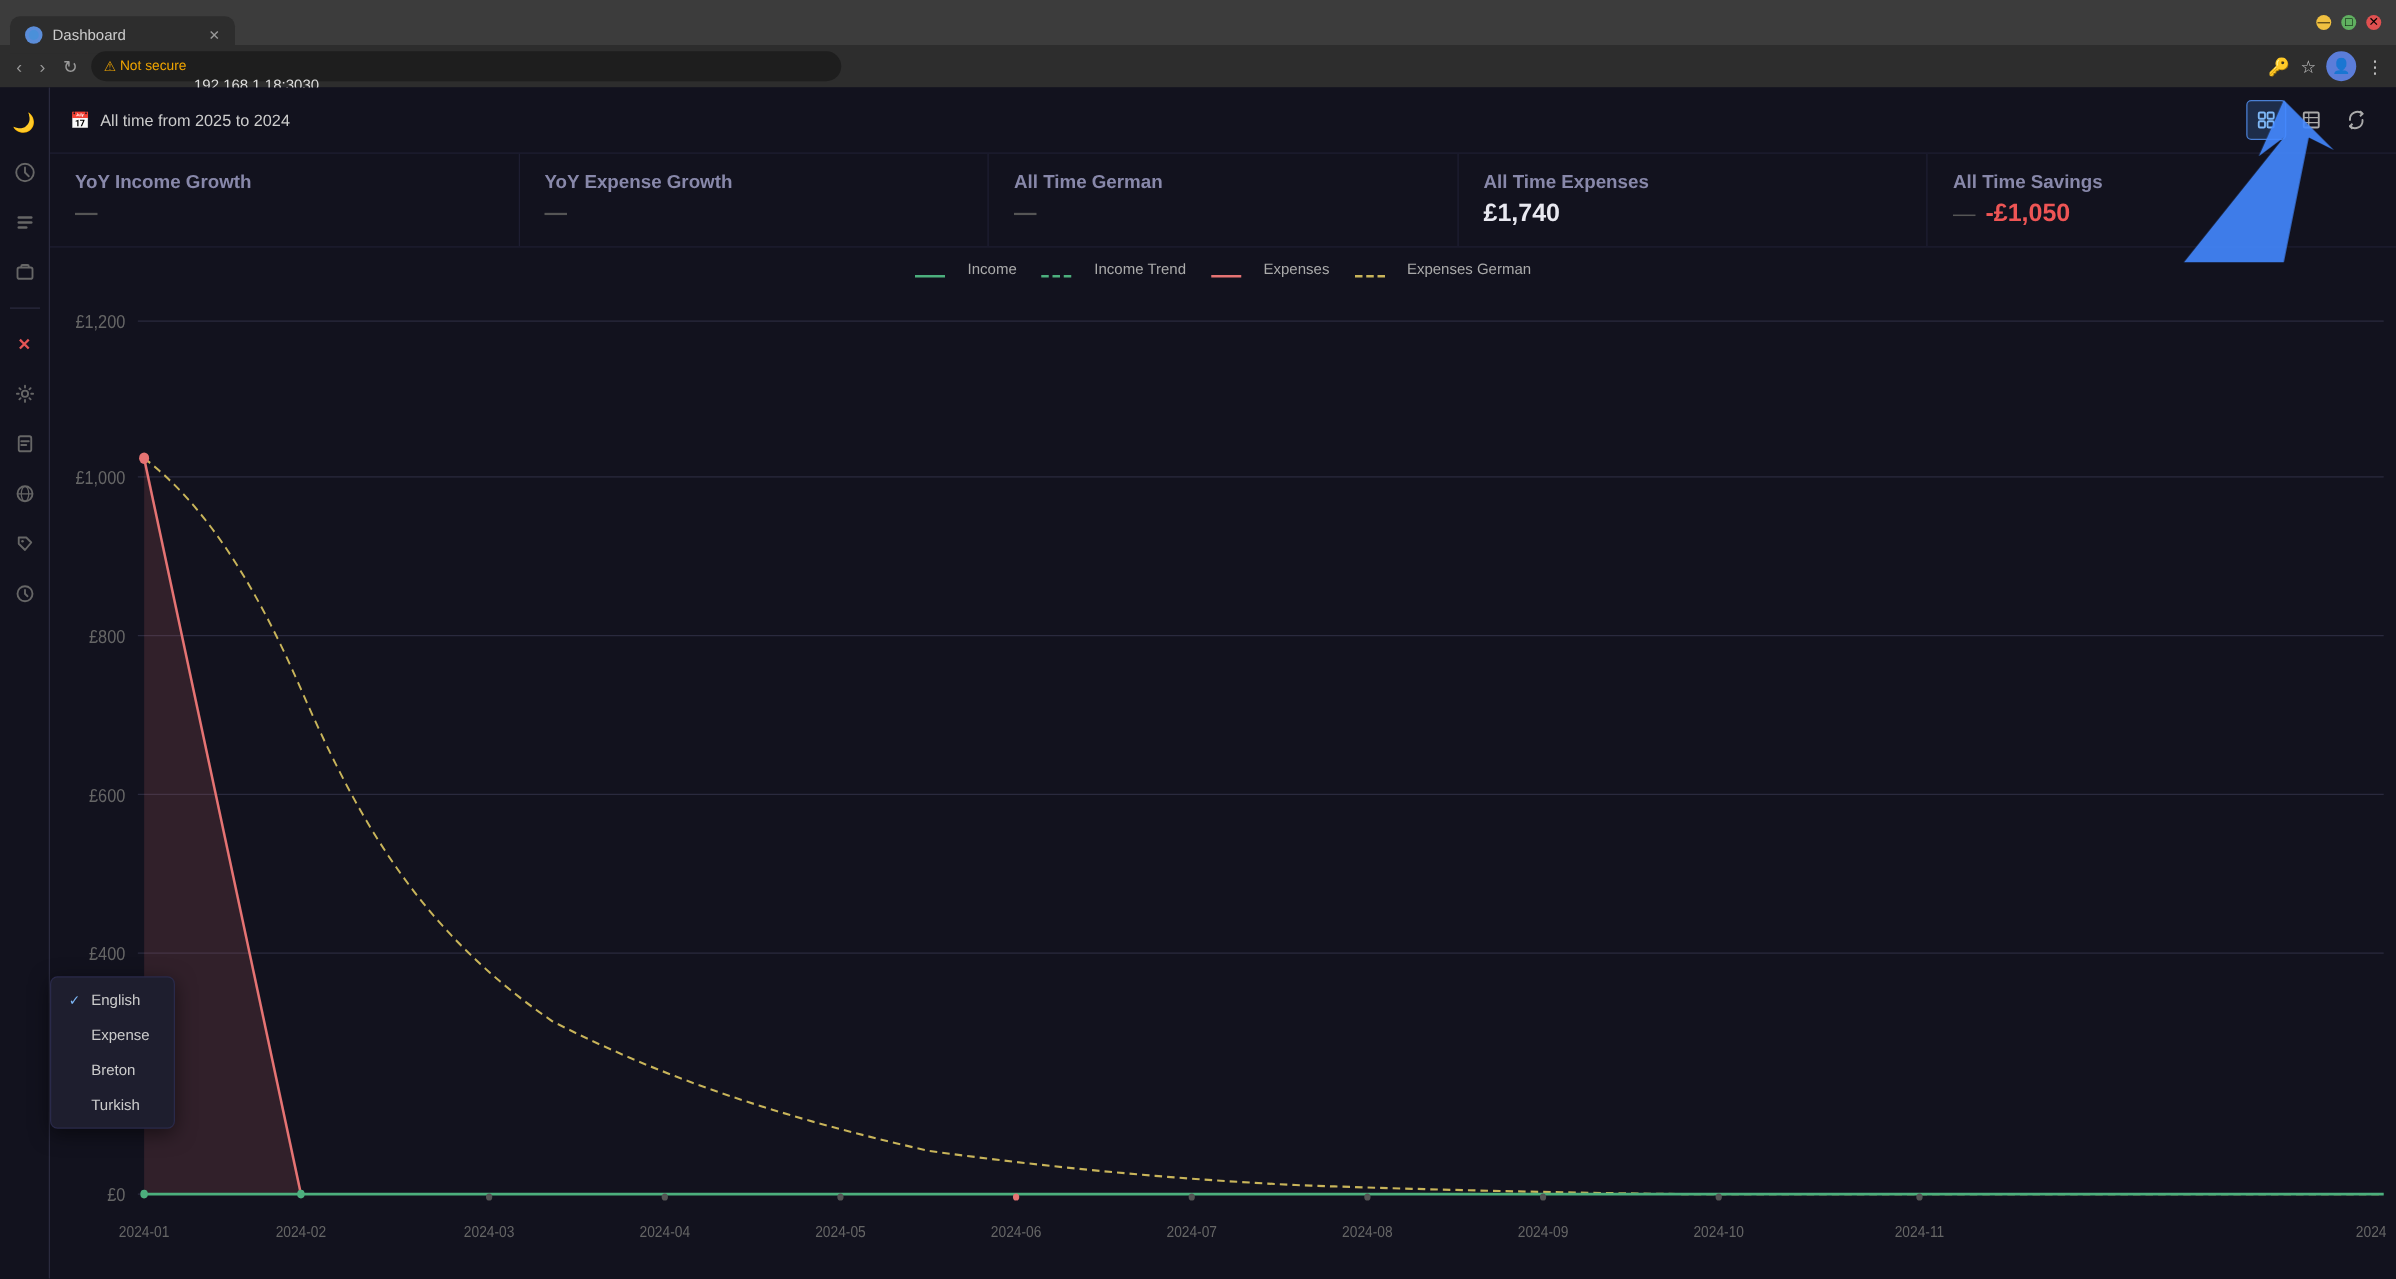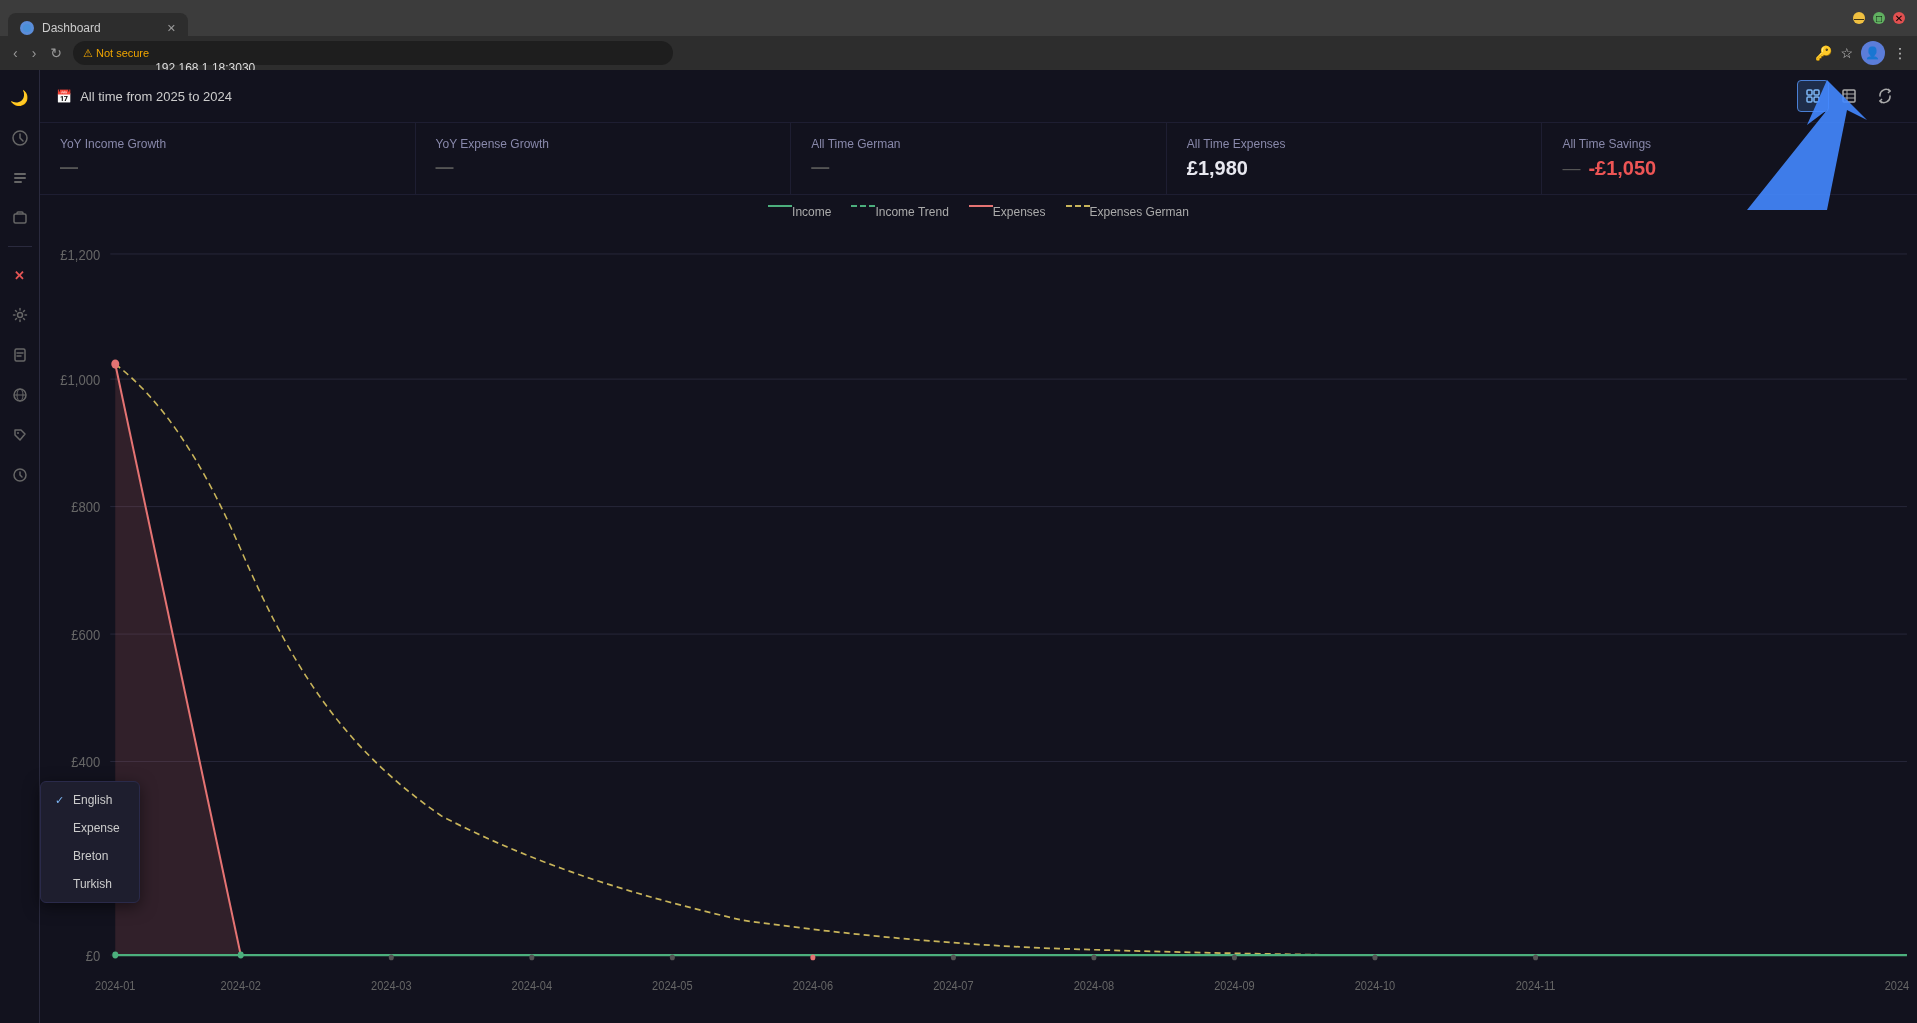--- a/index.html
+++ b/index.html
@@ -37,29 +37,29 @@
     .dashboard-header { padding: 10px 16px; display: flex; align-items: center; justify-content: space-between; border-bottom: 1px solid #1e1e32; }
     .date-range { display: flex; align-items: center; gap: 8px; font-size: 13px; color: #ccc; }
     .header-actions { display: flex; gap: 4px; align-items: center; }
     .header-btn { width: 32px; height: 32px; display: flex; align-items: center; justify-content: center; border-radius: 4px; cursor: pointer; color: #aaa; font-size: 16px; border: 1px solid transparent; background: none; }
     .header-btn.active { border-color: #4a7fd4; background: #1e2d4a; color: #7eb8f7; }
 
     
     .stats-row { display: flex; border-bottom: 1px solid #1e1e32; }
     .stat-card { flex: 1; padding: 14px 20px; border-right: 1px solid #1e1e32; }
     .stat-card:last-child { border-right: none; }
-    .stat-label { font-size: 12px; color: #8888aa; margin-bottom: 6px; font-weight: 400; }
+    .stat-label { font-size: 15px; color: #8888aa; margin-bottom: 6px; font-weight: 700; }
     .stat-value { font-size: 20px; color: #e8e8f0; font-weight: 600; }
     .stat-negative { color: #e55; }
     .stat-dash { color: #555; font-size: 18px; }
 
     
     .chart-container { flex: 1; position: relative; padding: 0; overflow: hidden; }
     .chart-legend { display: flex; align-items: center; justify-content: center; gap: 20px; padding: 10px 0 6px; font-size: 12px; color: #aaa; }
-    .legend-item { display: flex; align-items: flex-start; gap: 0; }
+    .legend-item { display: flex; align-items: flex-end; gap: 18px; }
     .legend-line { width: 24px; height: 2px; }
     .legend-line.solid-green { background: #4caf7d; }
     .legend-line.dashed-green { background: transparent; border-top: 2px dashed #4caf7d; }
     .legend-line.solid-red { background: #e57373; }
     .legend-line.dashed-yellow { background: transparent; border-top: 2px dashed #c8b45a; }
 
     
     .chart-svg-wrapper { position: relative; width: 100%; height: calc(100% - 40px); }
     svg.chart { width: 100%; height: 100%; }
 
@@ -209,21 +209,21 @@
       <div class="stat-card">
         <div class="stat-label">YoY Expense Growth</div>
         <div class="stat-value stat-dash">—</div>
       </div>
       <div class="stat-card">
         <div class="stat-label">All Time German</div>
         <div class="stat-value stat-dash">—</div>
       </div>
       <div class="stat-card">
         <div class="stat-label">All Time Expenses</div>
-        <div class="stat-value" style="color:#e8e8f0;">£1,980</div>
+        <div class="stat-value" style="color:#e8e8f0;">£1,740</div>
       </div>
       <div class="stat-card">
         <div class="stat-label">All Time Savings</div>
         <div style="display:flex;align-items:center;gap:8px;">
           <span class="stat-dash">—</span>
           <span class="stat-value stat-negative">-£1,050</span>
         </div>
       </div>
     </div>
 

